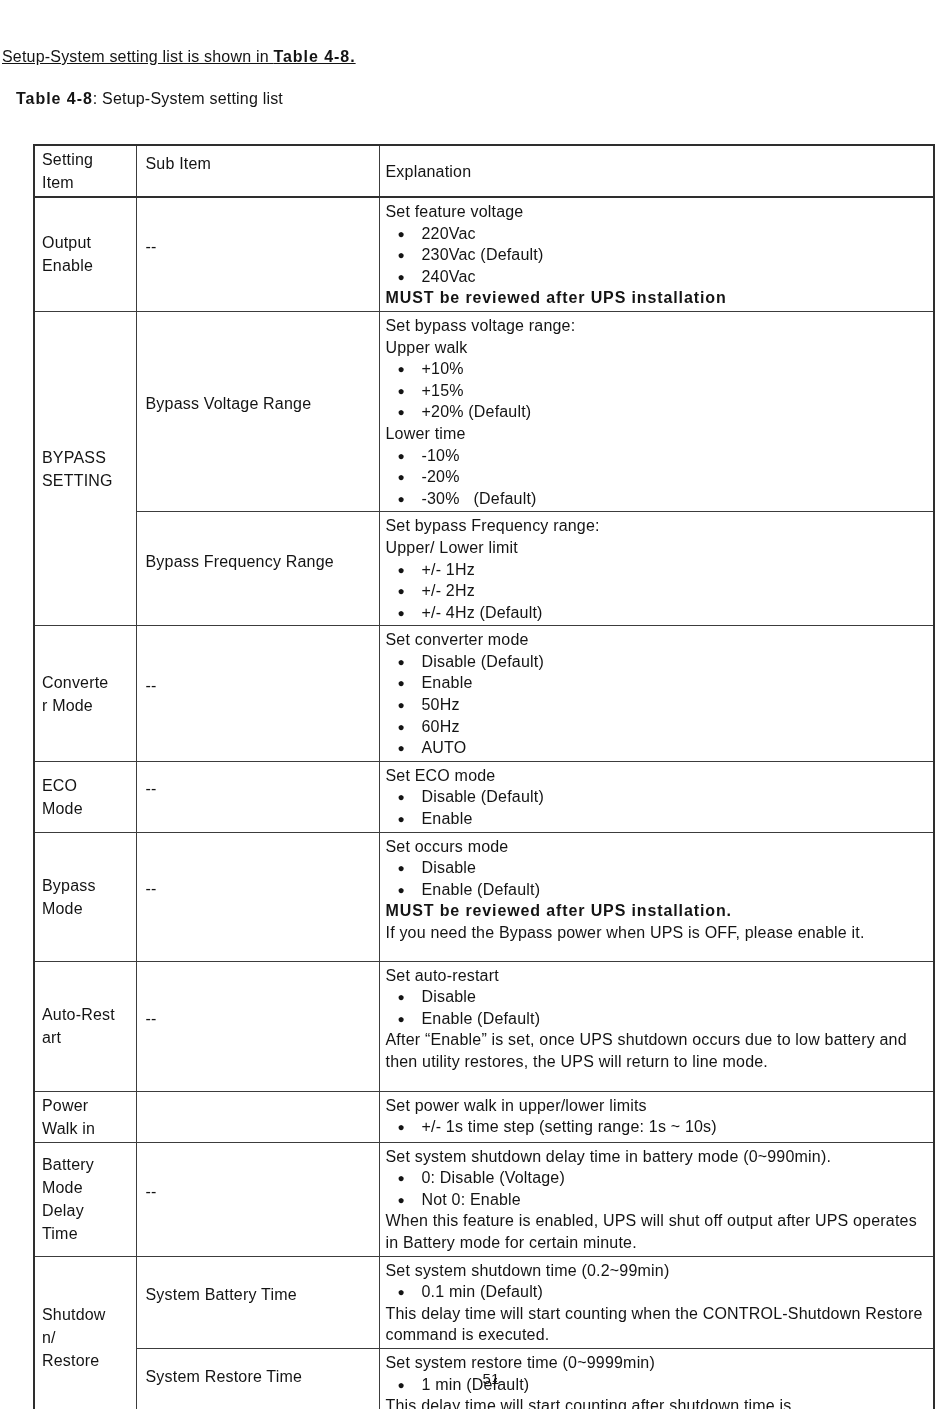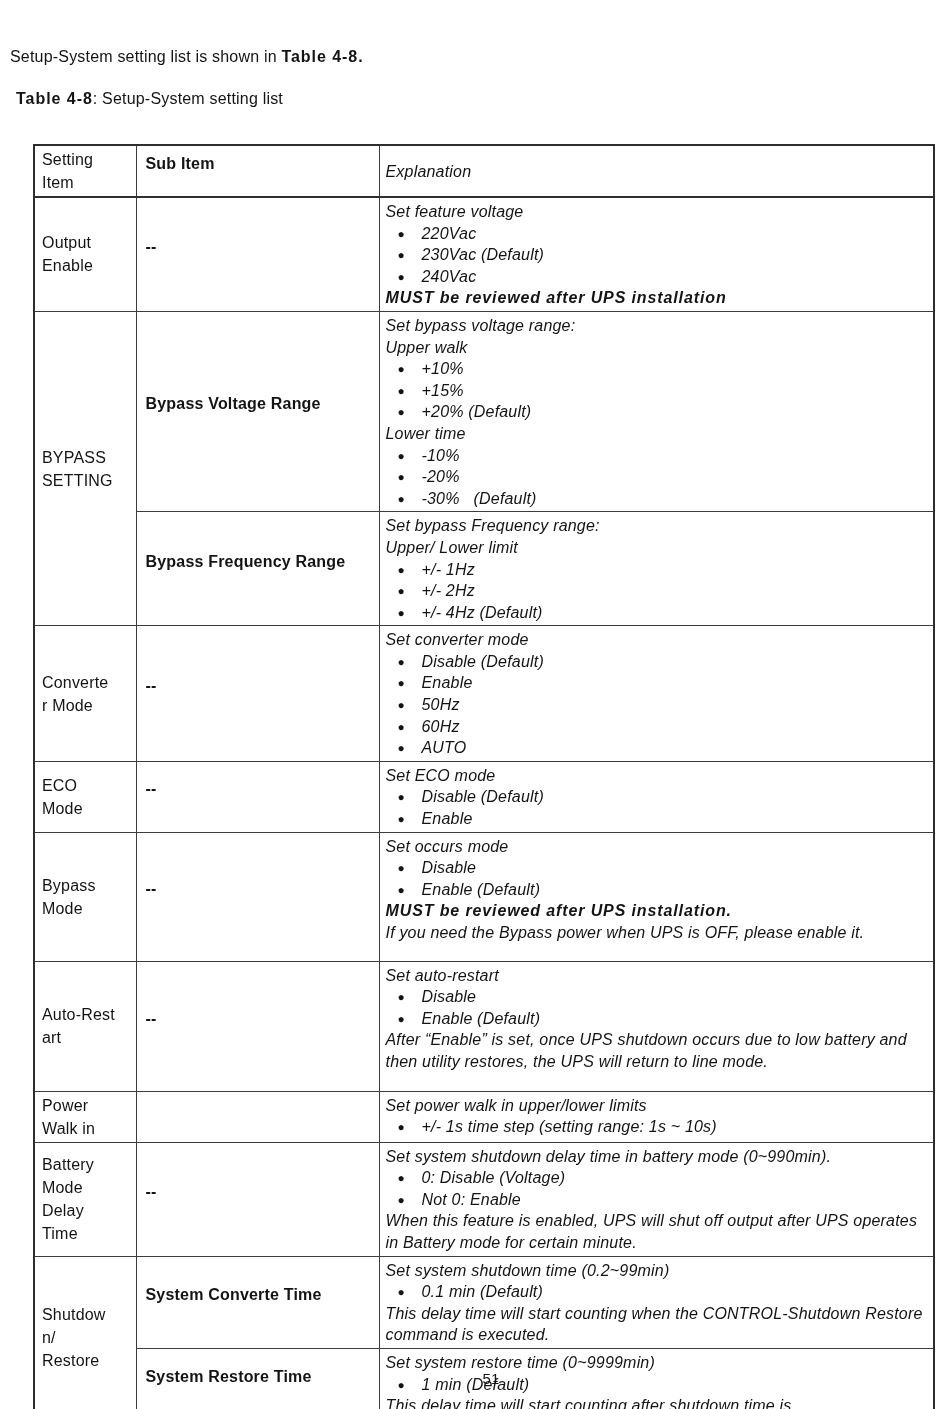--- a/index.html
+++ b/index.html
@@ -2,37 +2,37 @@
 <html><head>
 <meta charset="utf-8">
 <style>
   * { margin: 0; padding: 0; box-sizing: border-box; }
   html, body { background: #ffffff; }
   body {
     width: 950px; height: 1409px; position: relative;
     font-family: "Liberation Sans", sans-serif;
     color: #141414; font-size: 16px; letter-spacing: 0.012em;
   }
-  .intro { position: absolute; left: 10px; top: 48px; }
+  .intro { position: absolute; left: 2px; top: 48px; text-decoration: underline; }
   .caption { position: absolute; left: 16px; top: 90px; }
   .b { font-weight: bold; letter-spacing: 0.06em; }
 
   table.settings {
     position: absolute; left: 33px; top: 144px; width: 900px;
     border-collapse: collapse; table-layout: fixed;
     border: 2px solid #2e2e2e;
   }
   td, th { border: 1px solid #3c3c3c; font-weight: normal; text-align: left; }
   tr.hdr th { border-bottom: 2px solid #2e2e2e; }
   .itemcell {
     vertical-align: middle; padding: 2px 4px 2px 7px;
     white-space: pre-line; line-height: 23px;
   }
-  .subcell { vertical-align: middle; padding: 2px 4px 17px 9px; line-height: 21.5px; font-weight: bold; }
-  .explcell { vertical-align: top; padding: 3px 6px 2px 6px; line-height: 21.6px; font-style: italic; }
+  .subcell { vertical-align: middle; padding: 2px 4px 17px 9px; line-height: 21.5px; }
+  .explcell { vertical-align: top; padding: 3px 6px 2px 6px; line-height: 21.6px; }
   .line { min-height: 21.6px; }
   .line.bold { font-weight: bold; letter-spacing: 0.055em; }
   .line.bullet { position: relative; padding-left: 36px; }
   .dot { position: absolute; left: 12px; top: 2px; font-size: 12px; line-height: 19px; }
   .btxt { white-space: pre-wrap; }
   .pagenum { position: absolute; left: 16px; top: 1370px; width: 100%; text-align: center; font-size: 15px; }
 </style>
 </head>
 <body>
 
@@ -156,21 +156,21 @@
           <div class="line text">Set system shutdown delay time in battery mode (0~990min).</div>
           <div class="line bullet"><span class="dot">●</span><span class="btxt">0: Disable (Voltage)</span></div>
           <div class="line bullet"><span class="dot">●</span><span class="btxt">Not 0: Enable</span></div>
           <div class="line text">When this feature is enabled, UPS will shut off output after UPS operates in Battery mode for certain minute.</div>
         </td>
   </tr>
   <tr style="height:87px">
     <td class="itemcell" rowspan="2">Shutdow
 n/
 Restore</td>
-    <td class="subcell">System Converte Time</td>
+    <td class="subcell">System Battery Time</td>
     <td class="explcell">
           <div class="line text">Set system shutdown time (0.2~99min)</div>
           <div class="line bullet"><span class="dot">●</span><span class="btxt">0.1 min (Default)</span></div>
           <div class="line text">This delay time will start counting when the CONTROL-Shutdown Restore command is executed.</div>
         </td>
   </tr>
   <tr style="height:65px">
     <td class="subcell">System Restore Time</td>
     <td class="explcell">
           <div class="line text">Set system restore time (0~9999min)</div>

